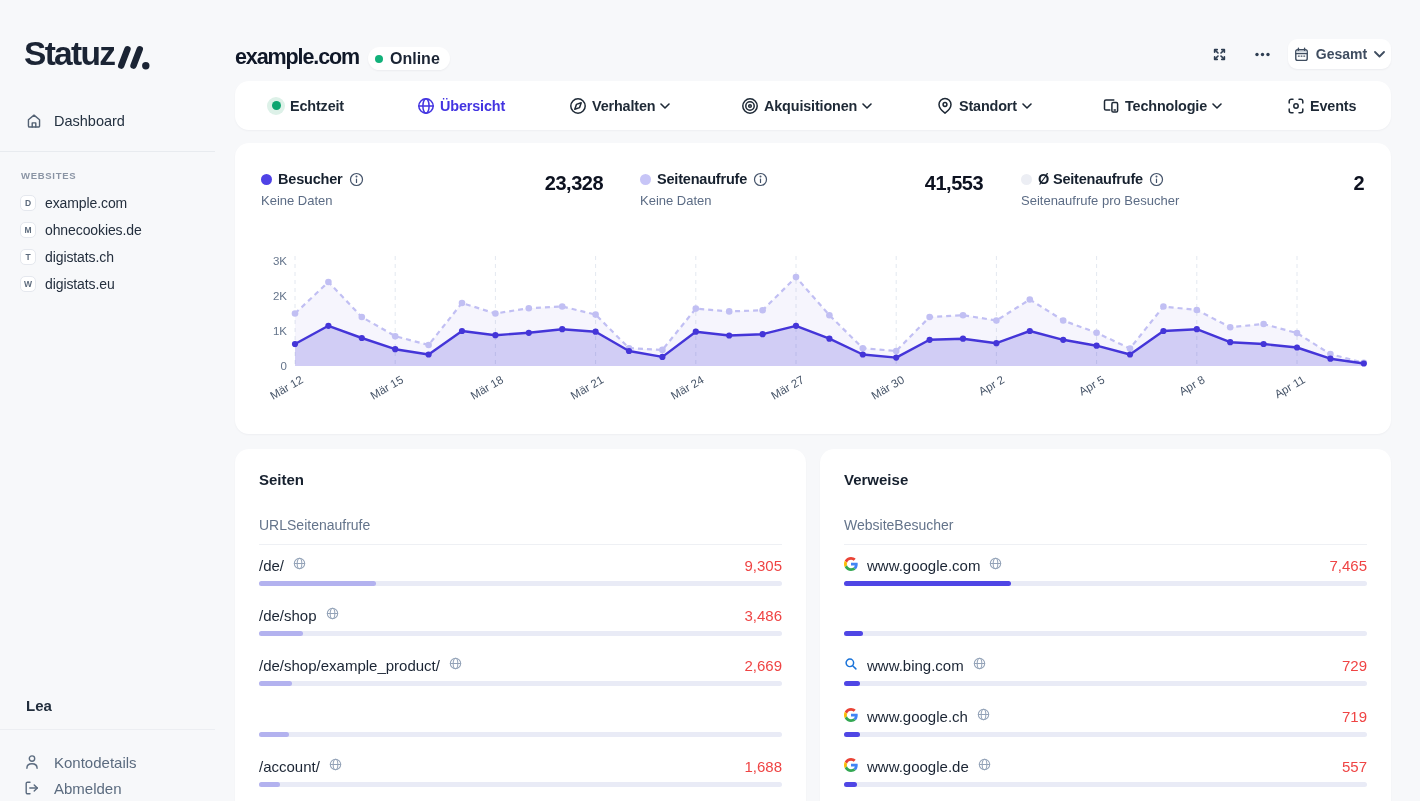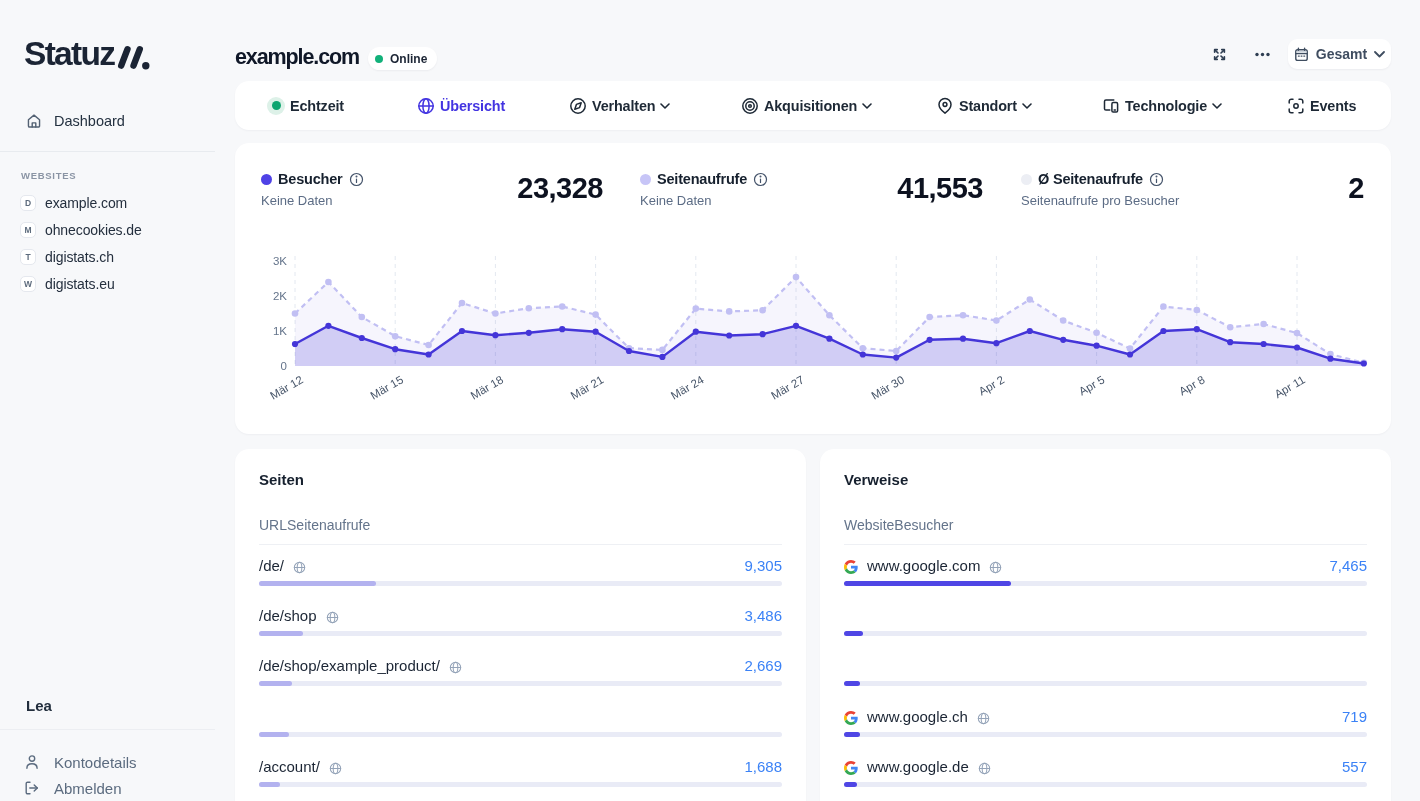--- a/index.html
+++ b/index.html
@@ -9,40 +9,40 @@
 .sidebar{position:absolute;left:0;top:15px;width:215px;height:801px}
 .logo{position:absolute;left:24px;top:20px;font-size:33.5px;font-weight:bold;letter-spacing:-1.7px;color:#1b2434;display:flex;align-items:center}
 .sb-item{position:absolute;left:0;display:flex;align-items:flex-start;font-size:15px;color:#24303f}
 .sb-divider{position:absolute;left:0;width:215px;border-top:1px solid #e8ebef}
 .sb-label{position:absolute;left:21px;font-size:9.5px;font-weight:bold;letter-spacing:0.7px;color:#8a94a4}
 .site-row{position:absolute;left:20px;display:flex;align-items:center;gap:9px;font-size:14px;color:#242f3e;letter-spacing:-0.1px}
 .badge-letter{width:16px;height:16px;border-radius:5px;background:#fff;border:1px solid #e5e8ee;display:flex;align-items:center;justify-content:center;font-size:8.5px;font-weight:bold;color:#5d6b7d}
 .main{position:absolute;left:235px;top:0;width:1156px}
 .card{background:#fff;border-radius:14px;box-shadow:0 1px 2px rgba(16,24,40,.04)}
 .hdr-title{position:absolute;left:0;top:45px;font-size:21.5px;font-weight:bold;color:#101828;letter-spacing:-1.1px}
-.online-badge{position:absolute;left:133px;top:47px;height:23px;background:#fff;border-radius:12px;display:flex;align-items:center;gap:7px;padding:0 10px 0 7px;font-size:12px;font-weight:bold;color:#1b2434;box-shadow:0 1px 2px rgba(16,24,40,.05)}
+.online-badge{position:absolute;left:133px;top:47px;height:23px;background:#fff;border-radius:12px;display:flex;align-items:center;gap:7px;padding:0 10px 0 7px;font-size:16px;font-weight:bold;color:#1b2434;box-shadow:0 1px 2px rgba(16,24,40,.05)}
 .online-badge i{width:8px;height:8px;border-radius:50%;background:#12b17a}
 .gesamt-btn{position:absolute;left:1053px;top:39px;width:103px;height:30px;background:#fff;border-radius:9px;display:flex;align-items:center;justify-content:center;gap:7px;font-size:14px;font-weight:bold;color:#3f4d60;box-shadow:0 1px 2px rgba(16,24,40,.05)}
 .navbar{position:absolute;left:0;top:81px;width:1156px;height:49px;display:flex;align-items:center}
 .nav-item{display:flex;align-items:center;gap:5px;font-size:14.4px;font-weight:bold;color:#1e2936;letter-spacing:-0.15px}
 .nav-item.active{color:#4334e1}
 .chart-card{position:absolute;left:0;top:143px;width:1156px;height:291px}
 .stat{position:absolute;top:28px}
 .stat-label{display:flex;align-items:center;gap:6px;font-size:14.5px;font-weight:bold;color:#16202e;letter-spacing:-0.2px}
 .stat-sub{margin-top:6px;font-size:13px;color:#5c6c85}
-.stat-num{position:absolute;top:29px;font-size:29px;font-weight:bold;color:#0d1220;letter-spacing:-0.5px}
+.stat-num{position:absolute;top:29px;font-size:20px;font-weight:bold;color:#0d1220;letter-spacing:-0.5px}
 .dot{width:11px;height:11px;border-radius:50%}
 .bot-card{position:absolute;top:449px;width:571px;height:380px;padding:0 24px}
 .bot-title{position:absolute;top:22px;font-size:15px;font-weight:bold;color:#16202e}
 .tbl-head{position:absolute;top:68px;left:24px;right:24px;display:flex;font-size:14px;color:#64748b}
 .tbl-divider{position:absolute;top:95px;left:24px;right:24px;border-top:1px solid #eef0f4}
 .row{position:absolute;left:24px;right:24px}
 .row-line{display:flex;align-items:center;justify-content:space-between}
-.row-left{display:flex;align-items:flex-end;gap:9px;font-size:15px;color:#1b2534}
-.row-val{font-size:15px;color:#3b82f6}
+.row-left{display:flex;align-items:flex-start;gap:9px;font-size:15px;color:#1b2534}
+.row-val{font-size:15px;color:#ef4444}
 .bar{position:absolute;height:5px;border-radius:3px;background:#e9ebf6}
 .bar i{display:block;height:5px;border-radius:3px}
 .ic{flex:0 0 auto;display:block}
 </style>
 </head>
 <body>
 
 <div class="sidebar">
   <div class="logo">Statuz<svg width="34" height="32" viewBox="0 0 34 32" style="margin-left:2px;margin-top:5px">
         <g stroke="#1b2434" stroke-width="6.4" stroke-linecap="round">
@@ -402,20 +402,31 @@
             <ellipse cx="7" cy="7" rx="2.5" ry="5.6"></ellipse>
           </svg></span>
         <span class="row-val">7,465</span>
       </div>
 <div class="row bar" style="top:132px">
         <i style="width:32.0%;background:#4f46e5"></i>
       </div>
 <div class="row bar" style="top:182px">
         <i style="width:3.7%;background:#4f46e5"></i>
       </div>
+<div class="row row-line" style="top:206px;height:21px">
+        <span class="row-left"><svg class="ic" width="14" height="14" viewBox="0 0 16 16" fill="none" stroke="#1a73d9" stroke-width="1.7" stroke-linecap="round">
+            <circle cx="6.7" cy="6.7" r="4.3"></circle>
+            <path d="m10.2 10.2 3.4 3.4"></path>
+          </svg>www.bing.com <svg class="ic" width="13" height="13" viewBox="0 0 14 14" fill="none" stroke="#94a3b8" stroke-width="1.1" stroke-linecap="round">
+            <circle cx="7" cy="7" r="5.6"></circle>
+            <path d="M1.4 7h11.2"></path>
+            <ellipse cx="7" cy="7" rx="2.5" ry="5.6"></ellipse>
+          </svg></span>
+        <span class="row-val">729</span>
+      </div>
 <div class="row bar" style="top:232px">
         <i style="width:3.1%;background:#4f46e5"></i>
       </div>
 <div class="row row-line" style="top:257px;height:21px">
         <span class="row-left"><svg class="ic" width="14" height="14" viewBox="0 0 48 48">
             <path fill="#EA4335" d="M24 9.5c3.54 0 6.71 1.22 9.21 3.6l6.85-6.85C35.9 2.38 30.47 0 24 0 14.62 0 6.51 5.38 2.56 13.22l7.98 6.19C12.43 13.72 17.74 9.5 24 9.5z"></path>
             <path fill="#4285F4" d="M46.98 24.55c0-1.57-.15-3.09-.38-4.55H24v9.02h12.94c-.58 2.96-2.26 5.48-4.78 7.18l7.73 6c4.51-4.18 7.09-10.36 7.09-17.65z"></path>
             <path fill="#FBBC05" d="M10.53 28.59c-.48-1.45-.76-2.99-.76-4.59s.27-3.14.76-4.59l-7.98-6.19C.92 16.46 0 20.12 0 24c0 3.88.92 7.54 2.56 10.78l7.97-6.19z"></path>
             <path fill="#34A853" d="M24 48c6.48 0 11.93-2.13 15.89-5.81l-7.73-6c-2.15 1.45-4.92 2.3-8.16 2.3-6.26 0-11.57-4.22-13.47-9.91l-7.98 6.19C6.51 42.62 14.62 48 24 48z"></path>
           </svg>www.google.ch <svg class="ic" width="13" height="13" viewBox="0 0 14 14" fill="none" stroke="#94a3b8" stroke-width="1.1" stroke-linecap="round">

